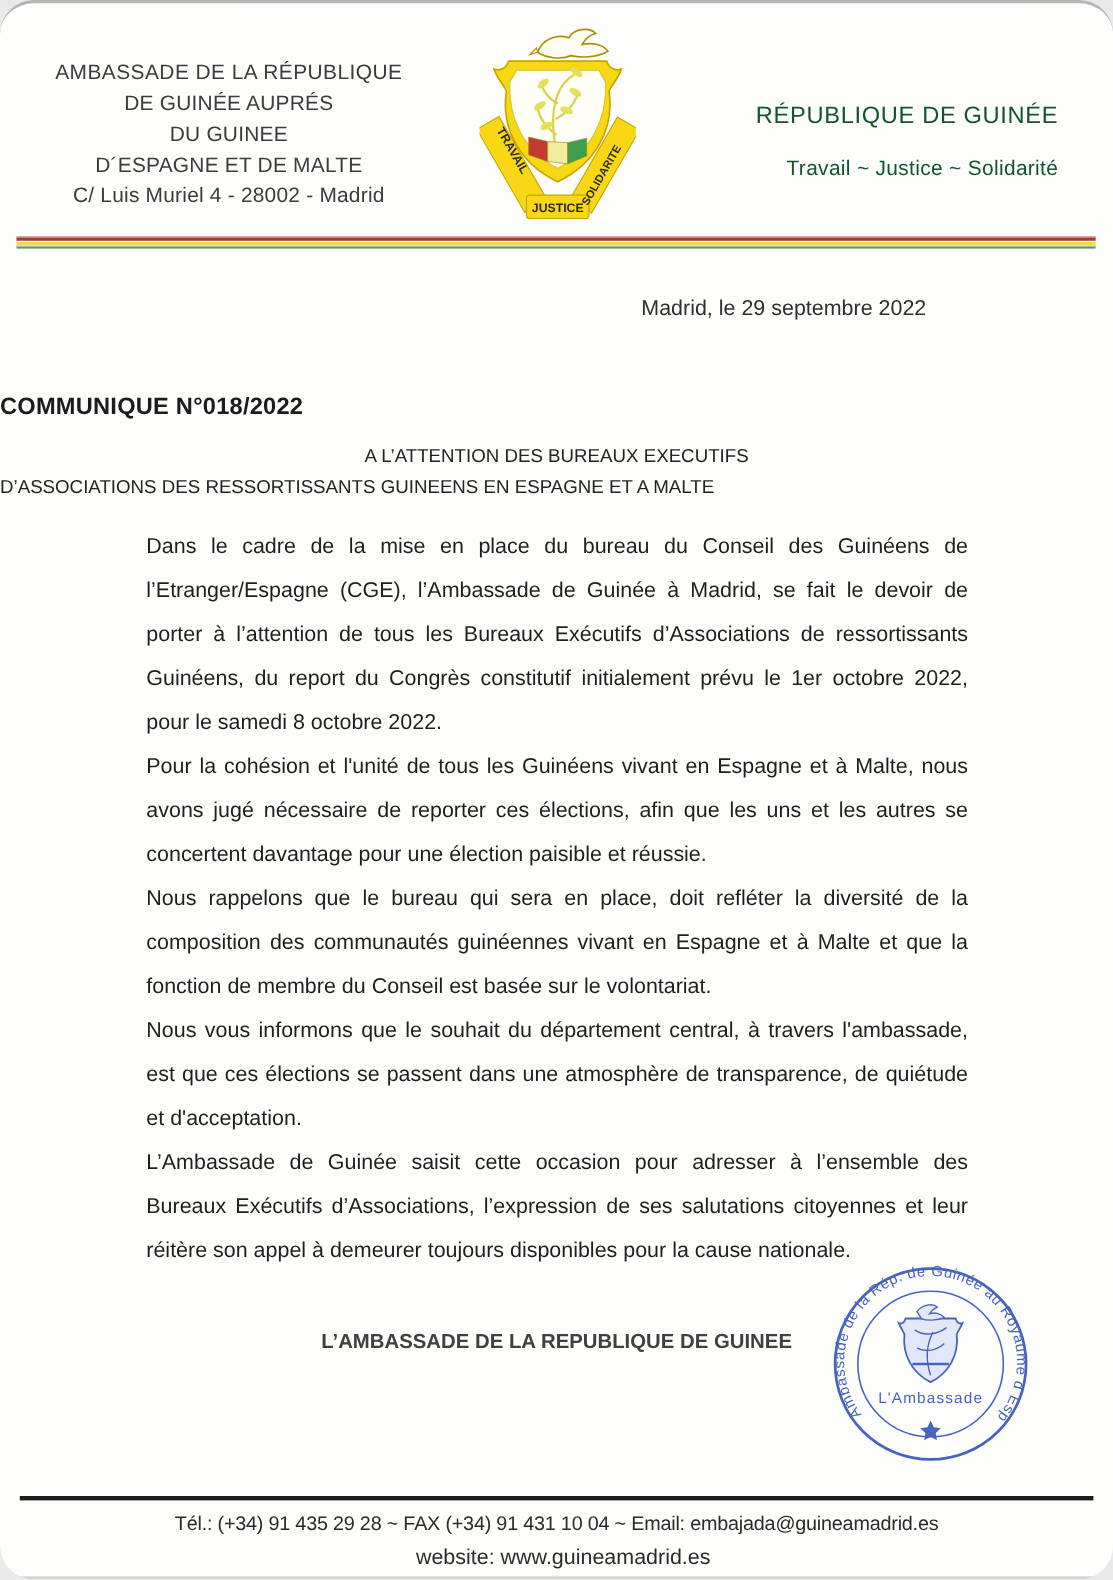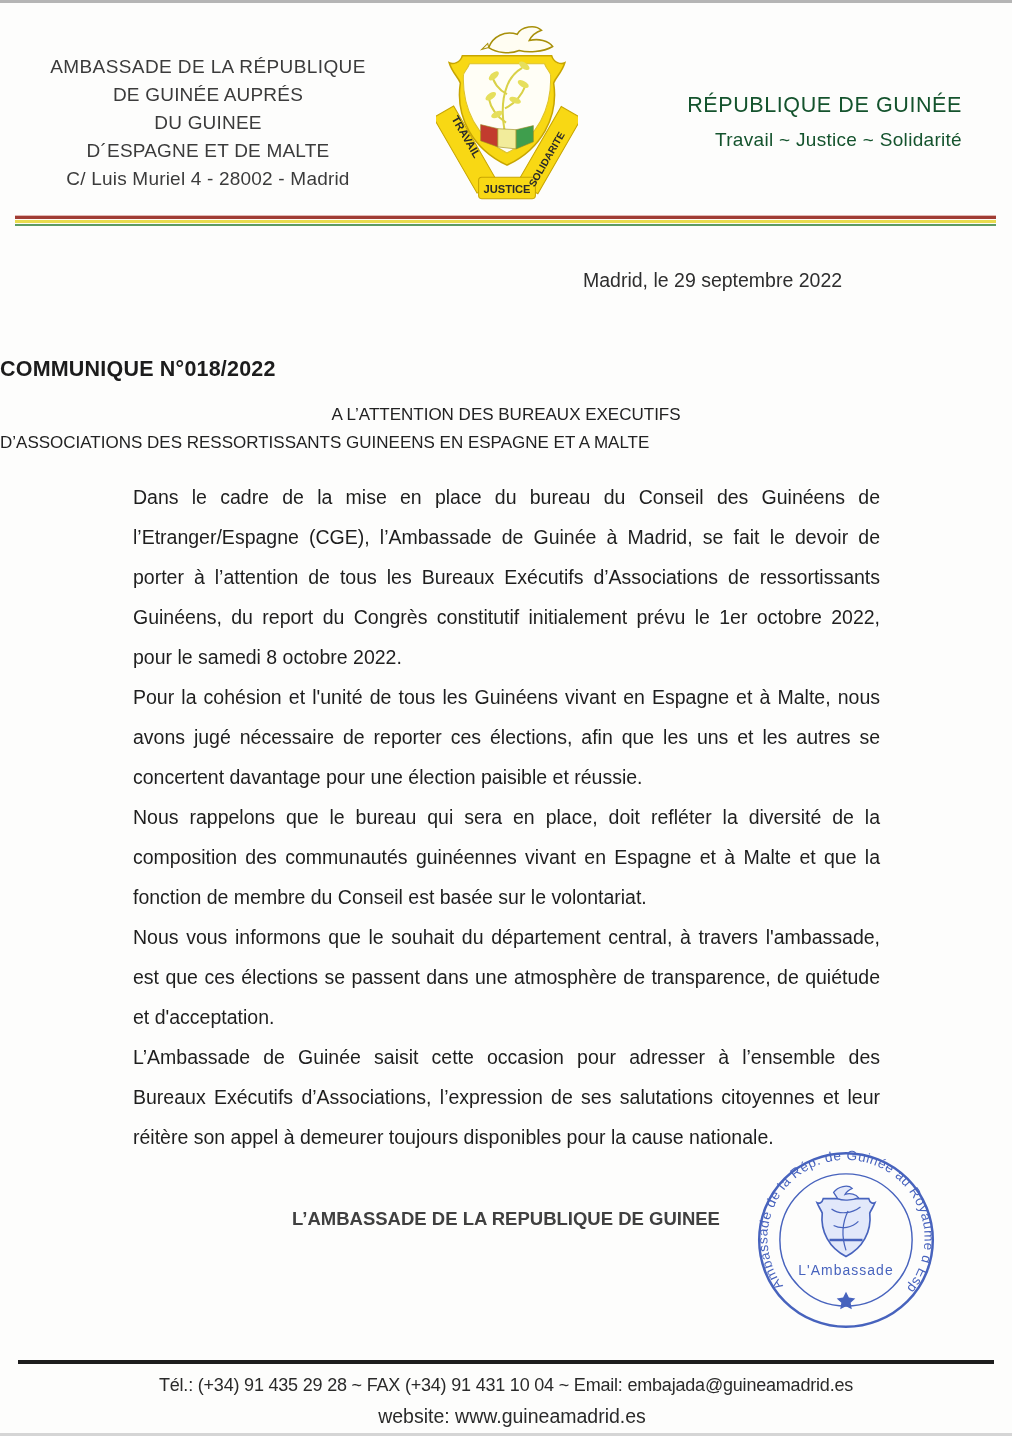--- a/index.html
+++ b/index.html
@@ -2,32 +2,33 @@
 <html><head>
 <meta charset="utf-8">
 <style>
   * { margin:0; padding:0; box-sizing:border-box; }
   html,body { background:#e9e9e9; }
   .page {
     position:relative; width:1012px; height:1436px; margin:0 auto;
     background:#fdfdfc; overflow:hidden;
     font-family:"Liberation Sans", sans-serif; color:#222;
     border-top:3px solid #b5b5b5;
+    border-radius:31px;
   }
   
   .addr-block {
     position:absolute; left:38px; top:50px; width:340px;
     text-align:center; color:#3b3b3b;
     font-size:19px; line-height:28px; letter-spacing:0.2px;
   }
   .addr-block .l1 { letter-spacing:0.4px; }
   .emblem-wrap { position:absolute; left:436px; top:20px; width:142px; height:188px; }
   .rep-block { position:absolute; left:632px; top:90px; width:330px; color:#14532d; text-align:right; }
   .rep-title { font-size:21.5px; letter-spacing:0.6px; }
-  .rep-motto { font-size:19px; margin-top:11px; letter-spacing:0.3px; }
+  .rep-motto { font-size:19px; margin-top:25px; letter-spacing:0.3px; }
   
   .band { position:absolute; left:15px; top:212px; width:981px; height:13px; }
   .band .r { height:4px; background:#a03c34; border-top:1px solid #e3b7b2; }
   .band .y { height:4px; background:#e9dc4e; border-top:1px solid #fdfcf3; }
   .band .g { height:3px; background:#5d9b64; border-top:1px solid #fdfcf3; }
   
   .dateline { position:absolute; left:583px; top:266px; font-size:19.5px; color:#2e2e2e; }
   .com-title {
     position:absolute; left:0; top:354px; width:100%; 
     font-size:21.5px; font-weight:bold; color:#1c1c1c; letter-spacing:0.2px;

